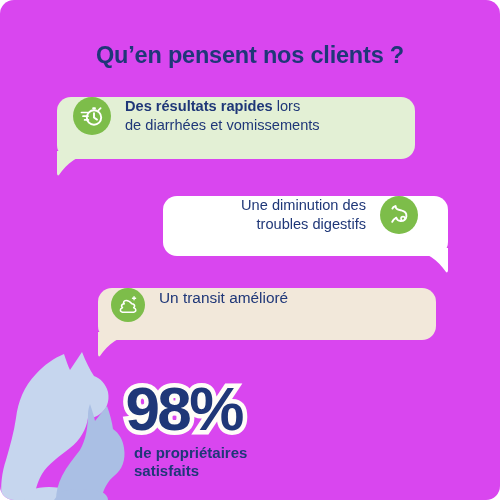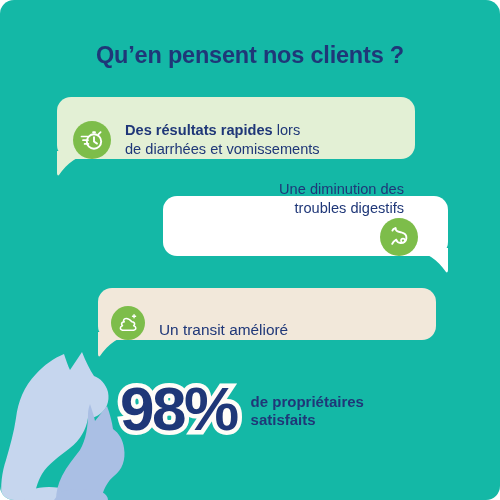--- a/index.html
+++ b/index.html
@@ -11,21 +11,21 @@
     width: 500px;
     height: 500px;
     overflow: hidden;
     font-family: "Liberation Sans", sans-serif;
   }
 
   #card {
     position: relative;
     width: 500px;
     height: 500px;
-    background: #14b8a6;
+    background: #d946ef;
     border-radius: 14px;
     overflow: hidden;
     text-decoration: underline;
   }
 
   
   #pets {
     position: absolute;
     left: -6px;
     bottom: 0;
@@ -53,36 +53,36 @@
     box-sizing: border-box;
     display: flex;
     align-items: center;
   }
   .bubble-body {
     position: relative;
     width: 100%;
     height: 100%;
     border-radius: 14px;
     display: flex;
-    align-items: flex-end;
+    align-items: flex-start;
     box-sizing: border-box;
   }
   .tail {
     position: absolute;
     width: 34px;
     height: 26px;
     bottom: -18px;
   }
 
   #bubble-1 { left: 57px;  top: 97px;  width: 358px; height: 62px; }
   #bubble-1 .bubble-body { background: #e3f0d5; padding: 0 14px 0 16px; }
   #bubble-1 .tail { left: 0px; }
 
   #bubble-2 { left: 163px; top: 196px; width: 285px; height: 60px; }
-  #bubble-2 .bubble-body { background: #ffffff; padding: 0 30px 0 18px; justify-content: flex-end; flex-direction: column; }
+  #bubble-2 .bubble-body { background: #ffffff; padding: 0 30px 0 18px; justify-content: flex-end; }
   #bubble-2 .tail { right: 0px; }
 
   #bubble-3 { left: 98px;  top: 288px; width: 338px; height: 52px; }
   #bubble-3 .bubble-body { background: #f2e8da; padding: 0 14px 0 13px; }
   #bubble-3 .tail { left: 0px; }
 
   
   .icon-circle {
     flex: 0 0 auto;
     width: 38px;
@@ -108,20 +108,21 @@
   #bubble-3 .btext { margin-left: 14px; font-size: 15.4px; }
   .btext b { font-weight: bold; }
 
   
   #stat {
     position: absolute;
     left: 120px;
     top: 378px;
     display: flex;
     align-items: center;
+    flex-direction: column;
   }
   #stat-number {
     font-size: 62px;
     font-weight: bold;
     color: #1f3778;
     letter-spacing: -2.5px;
     line-height: 1;
     -webkit-text-stroke: 9px #fffdf8;
     paint-order: stroke fill;
     position: relative;

